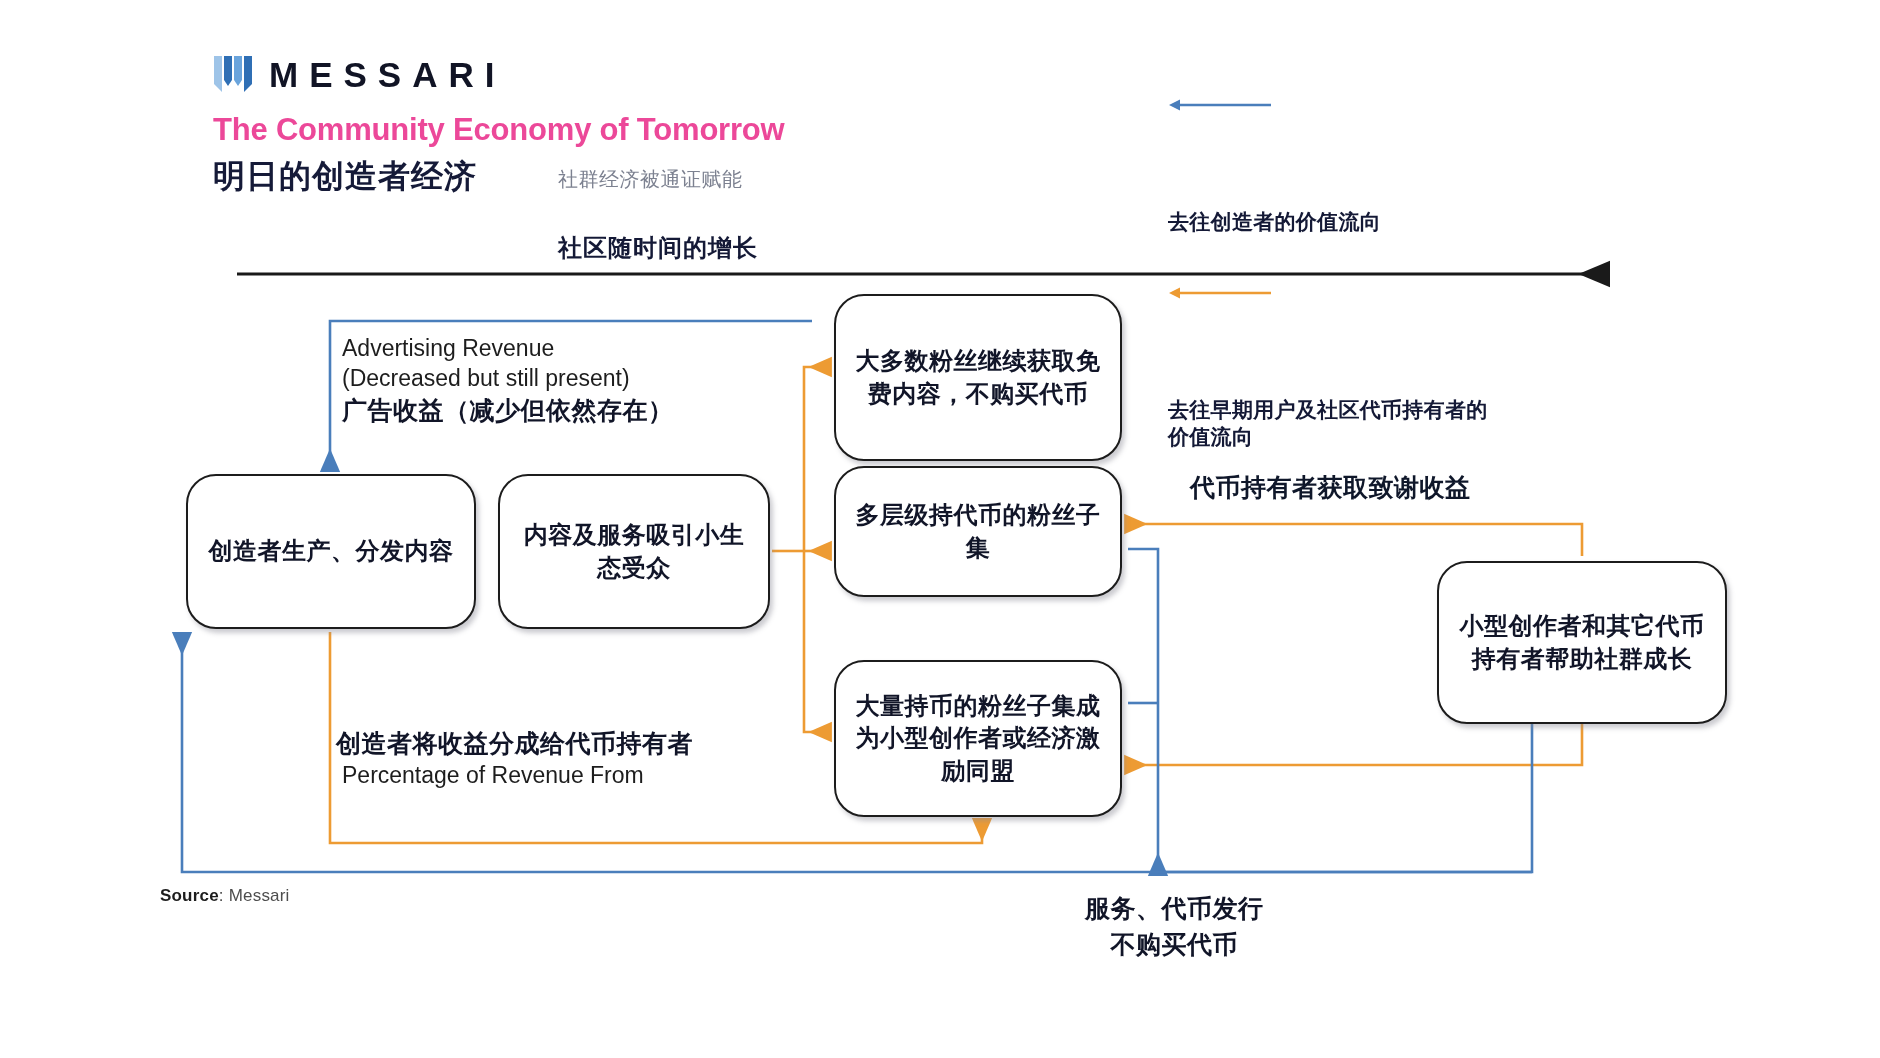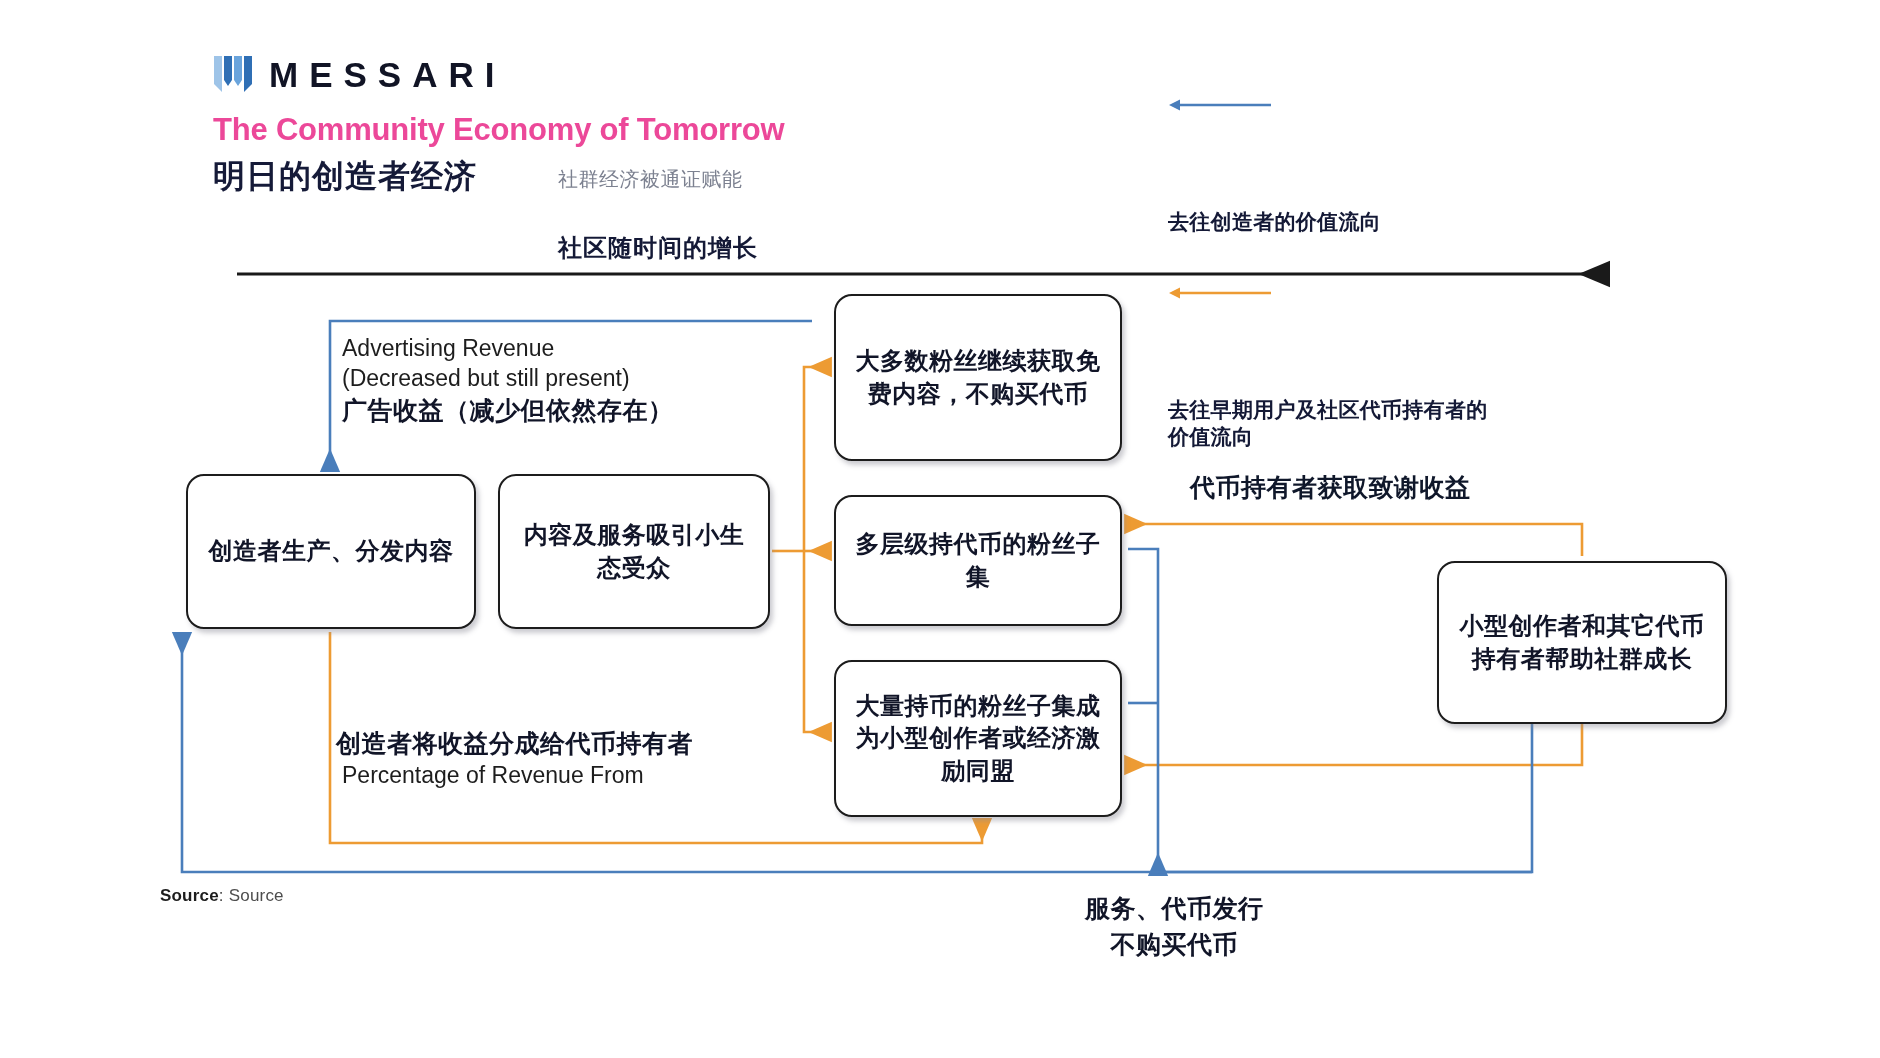--- a/index.html
+++ b/index.html
@@ -40,31 +40,31 @@
 
   
   #timeline-label{
     left:0;top:232px;width:1526px;text-align:center;
     font-size:24px;font-weight:bold;color:#141936;letter-spacing:1px;
   }
   #timeline-label span{position:relative;left:-105px;}
 
   
   .box{
-    position:absolute;border:2.4px solid #1c1c1c;border-radius:18px;background:#fff;
+    position:absolute;border:2.4px solid #1c1c1c;border-radius:30px;background:#fff;
     display:flex;align-items:center;justify-content:center;text-align:center;
     font-weight:bold;color:#111528;box-sizing:border-box;
     box-shadow:3px 4px 5px rgba(140,140,150,.45);
   }
   .box-txt{font-size:24px;line-height:1.34;letter-spacing:.5px;padding:0 14px;}
 
   #box-creator      {left:186px; top:474px; width:290px;height:155px;}
   #box-audience     {left:498px; top:474px; width:272px;height:155px;}
   #box-free-fans    {left:834px; top:294px; width:288px;height:167px;}
-  #box-tiered-fans  {left:834px; top:495px; width:288px;height:131px;}
+  #box-tiered-fans  {left:834px; top:466px; width:288px;height:131px;}
   #box-large-holders{left:834px; top:660px; width:288px;height:157px;}
   #box-small-creators{left:1437px;top:561px; width:290px;height:163px;}
 
   
   #label-ad{
     left:342px;top:333px;font-size:23px;line-height:1.32;color:#1d1d1d;white-space:nowrap;
   }
   #label-ad .zh{font-weight:bold;font-size:25px;color:#111528;letter-spacing:.5px;}
   #label-rev{
     left:336px;top:727px;font-size:23px;line-height:1.32;color:#1d1d1d;white-space:nowrap;
@@ -213,14 +213,14 @@
 </div>
 
 <div class="abs" id="label-token-thanks">代币持有者获取致谢收益</div>
 
 <div class="abs" id="label-services">
   <div>服务、代币发行</div>
   <div>不购买代币</div>
 </div>
 
 <div class="abs" id="source">
-  <b>Source</b><span>: Source</span>
+  <b>Source</b><span>: Messari</span>
 </div>
 
 </body></html>

